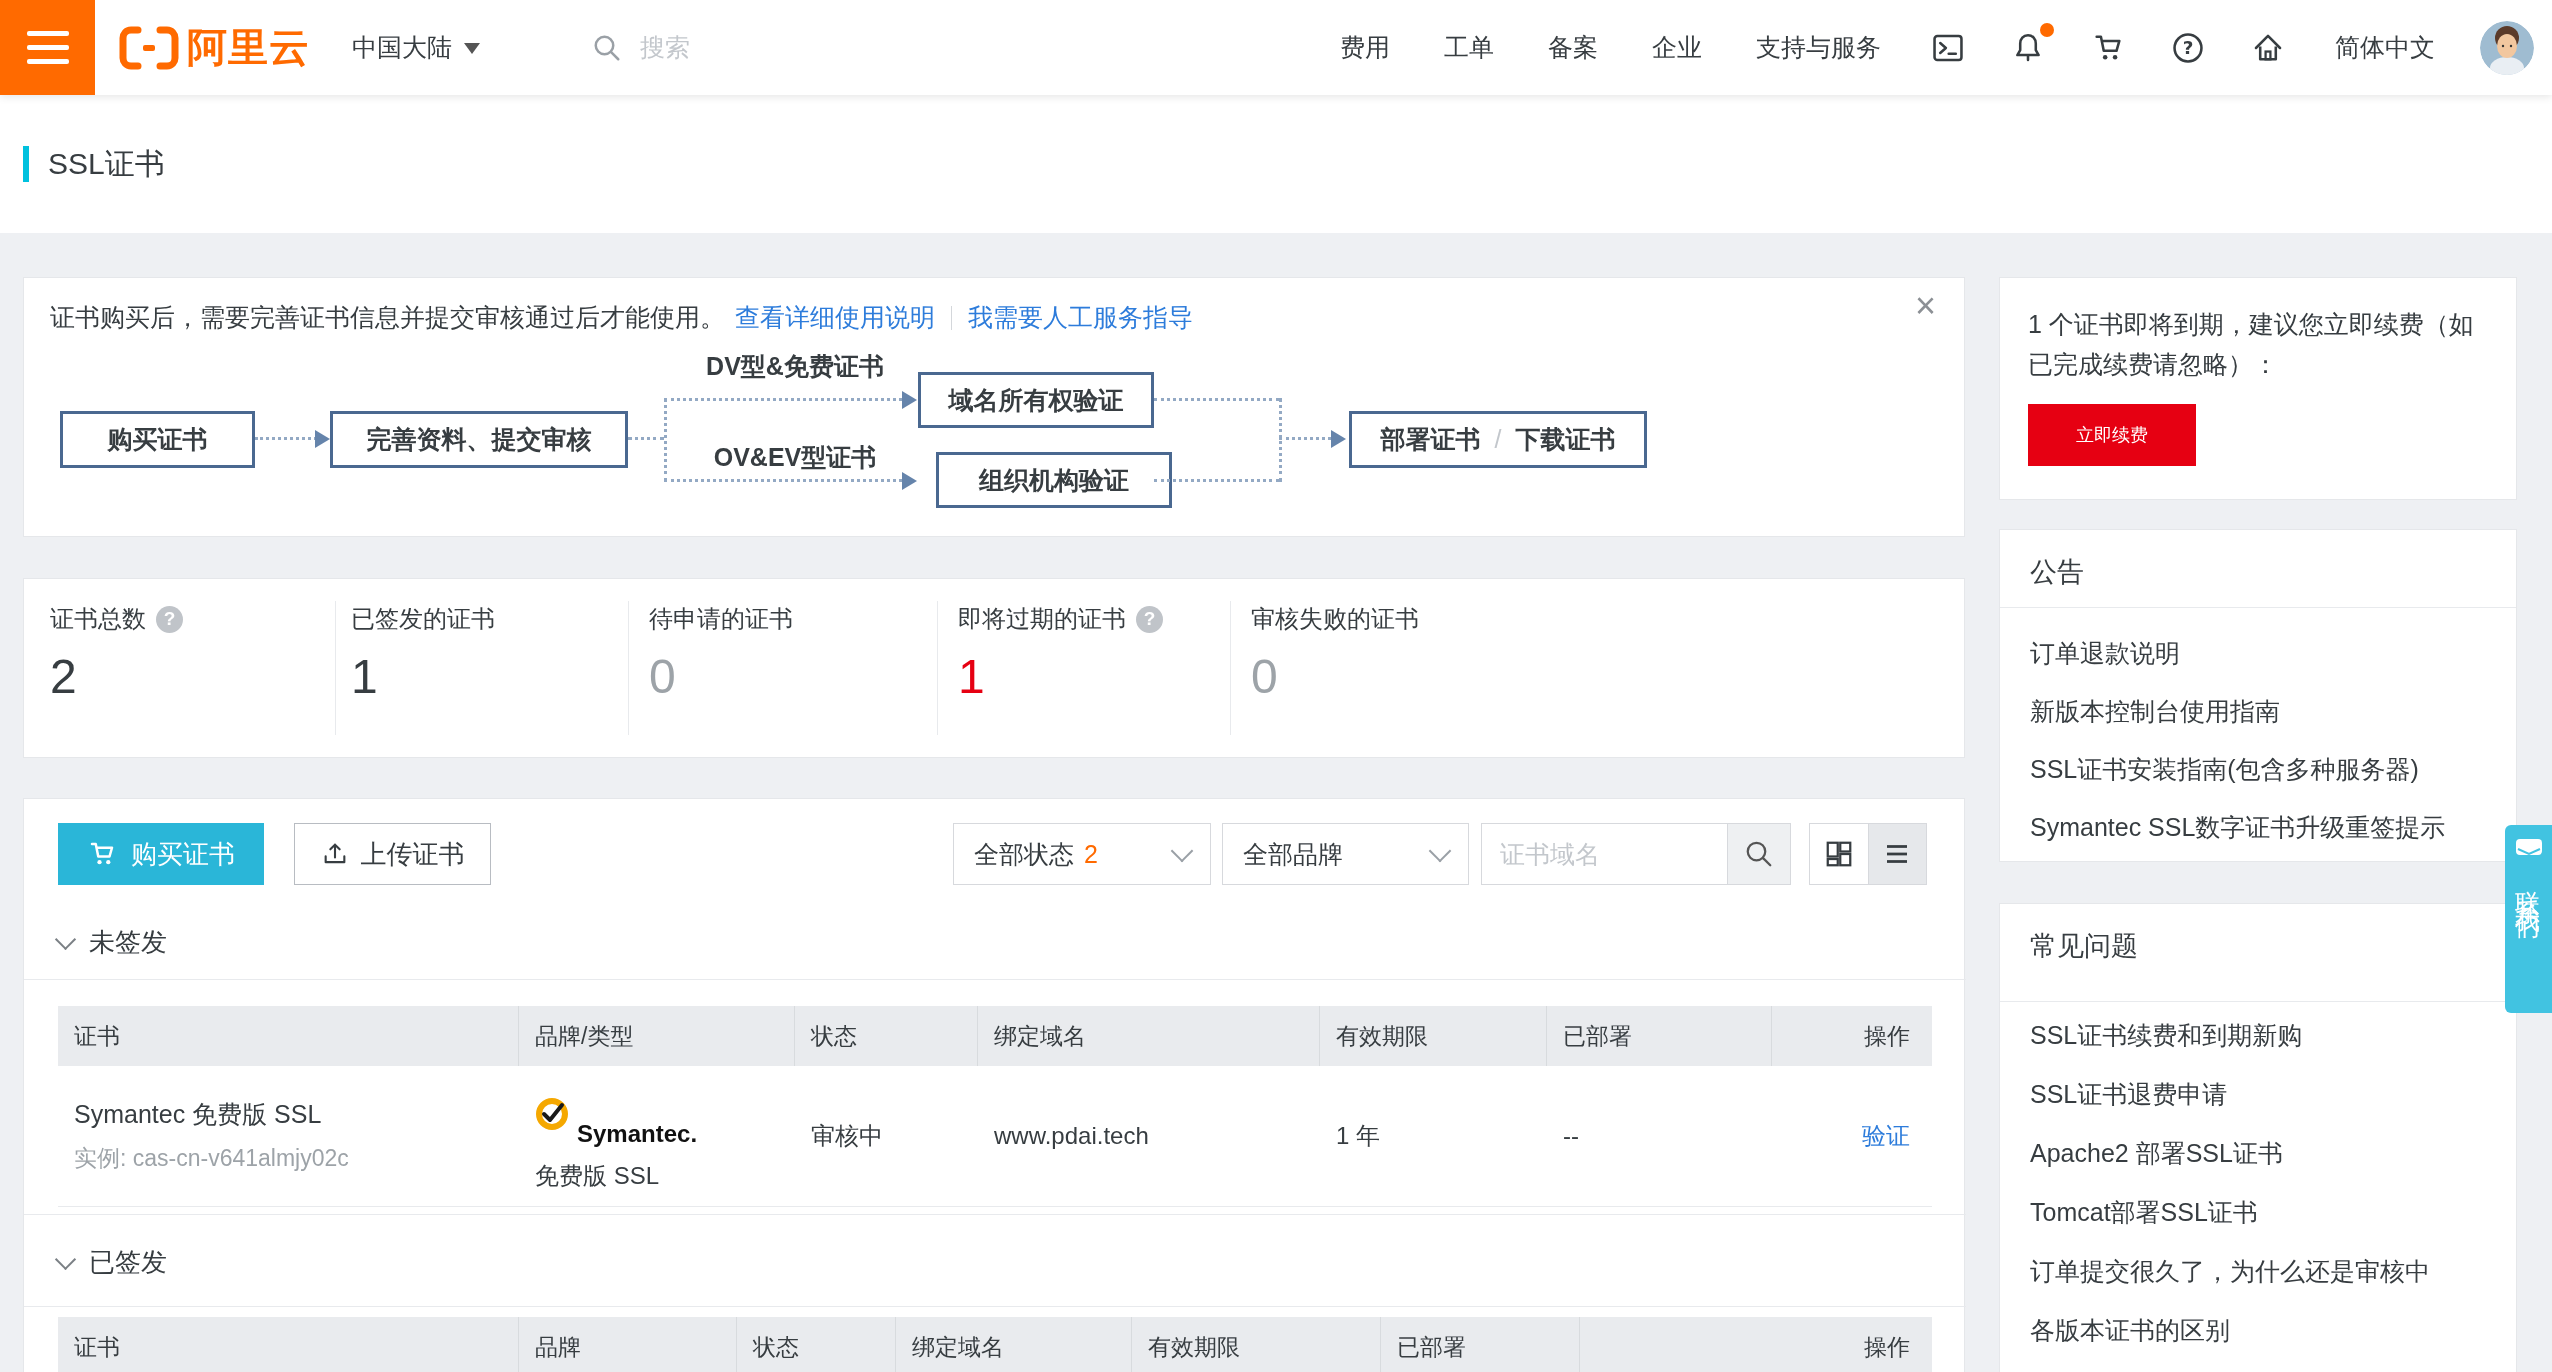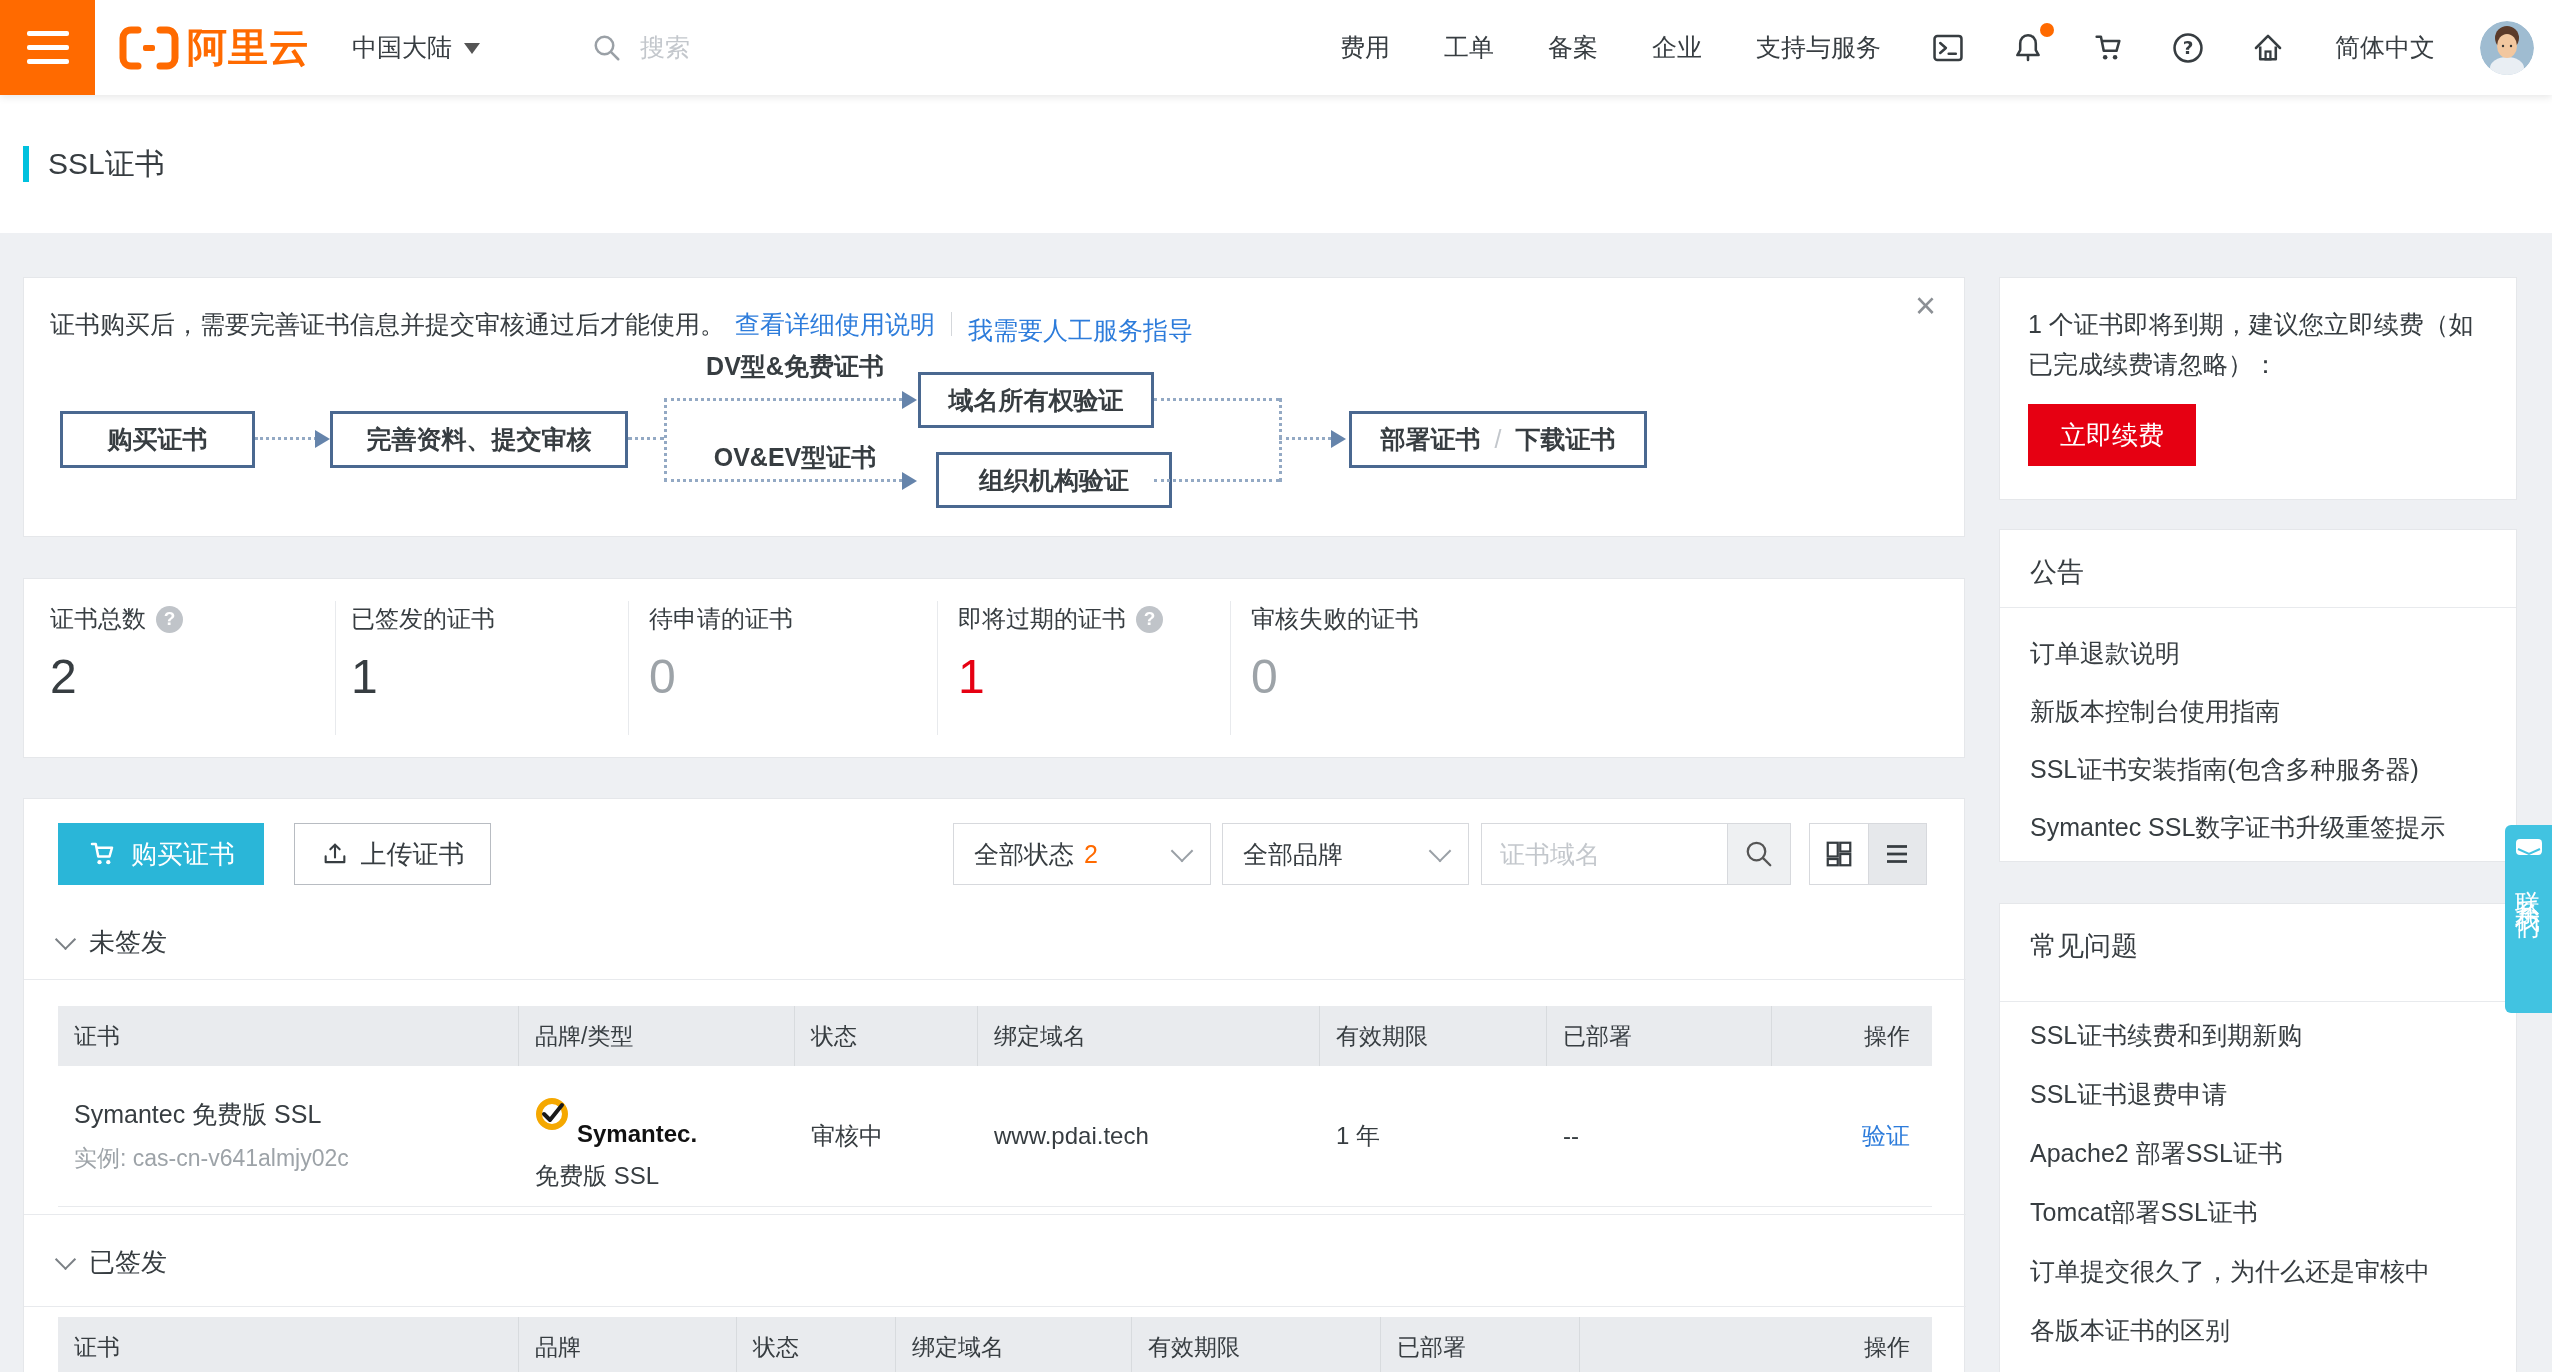--- a/index.html
+++ b/index.html
@@ -95,21 +95,21 @@
   .cert-instance{font-size:23px;color:#9da3a8;margin-top:12px;}
   .brand-cell{flex-direction:column;align-items:flex-start;justify-content:center;}
   .brand-logo{display:flex;align-items:center;}
   .brand-logo-text{font-size:24px;font-weight:700;color:#111;margin-left:8px;margin-top:40px;}
   .brand-type{font-size:24px;color:#373d41;margin-top:12px;}
   .action-link{color:#2D7CDB;cursor:pointer;margin-left:auto;padding-right:22px;}
   
   .side-renew{left:1999px;top:277px;width:518px;height:223px;padding:26px 28px;box-sizing:border-box;}
   .renew-text{font-size:25px;line-height:40px;color:#373d41;}
   .btn-renew{margin-top:20px;width:168px;height:62px;background:#E60012;border:none;color:#fff;
-    font-size:26px;cursor:pointer;display:flex;align-items:center;justify-content:center;}
+    font-size:18px;cursor:pointer;display:flex;align-items:center;justify-content:center;}
   .side-card-title{position:absolute;left:30px;top:24px;font-size:27px;color:#373d41;}
   .side-div{position:absolute;left:0;right:0;top:77px;height:1px;background:#e8eaed;}
   .side-ann{left:1999px;top:529px;width:518px;height:333px;}
   .side-faq{left:1999px;top:903px;width:518px;height:470px;}
   .side-links{position:absolute;left:30px;right:20px;top:78px;}
   .side-link{font-size:25px;color:#373d41;cursor:pointer;display:flex;align-items:center;white-space:nowrap;overflow:hidden;}
   .ann-link{height:58px;} .side-links.ann{padding-top:16px;}
   .faq-link{height:59px;} .side-links.faq{padding-top:4px;}
   
   .contact{position:absolute;left:2505px;top:825px;width:47px;height:188px;background:#41C3E1;
@@ -204,21 +204,21 @@
 <div class="title-bar">
   <span class="title-accent"></span>
   <span class="page-title">SSL证书</span>
 </div>
 
 <div class="card banner">
   <div class="notice-row">
     <span>证书购买后，需要完善证书信息并提交审核通过后才能使用。</span>
     <span class="notice-link">查看详细使用说明</span>
     <span class="notice-sep"></span>
-    <span class="notice-link" style="margin-left:0;margin-top:13px;">我需要人工服务指导</span>
+    <span class="notice-link" style="margin-left:0;">我需要人工服务指导</span>
   </div>
   <div class="banner-close">×</div>
 
   <div class="flow-box" style="left:36px;top:133px;width:195px;height:57px;">购买证书</div>
   <div class="arr-h" style="left:231px;top:159px;width:62px;"></div>
   <div class="arr-head" style="left:291px;top:152px;"></div>
   <div class="flow-box" style="left:306px;top:133px;width:298px;height:57px;">完善资料、提交审核</div>
   <div class="arr-h" style="left:604px;top:159px;width:36px;"></div>
   <div class="arr-v" style="left:640px;top:120px;height:84px;"></div>
   <div class="flow-label" style="left:646px;top:72px;width:250px;">DV型&amp;免费证书</div>

